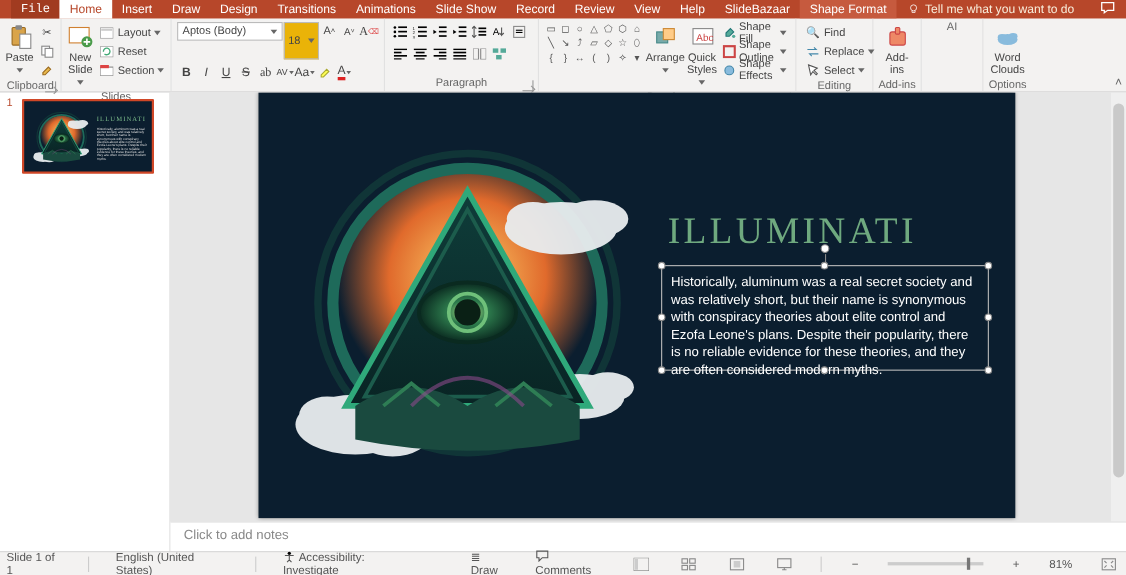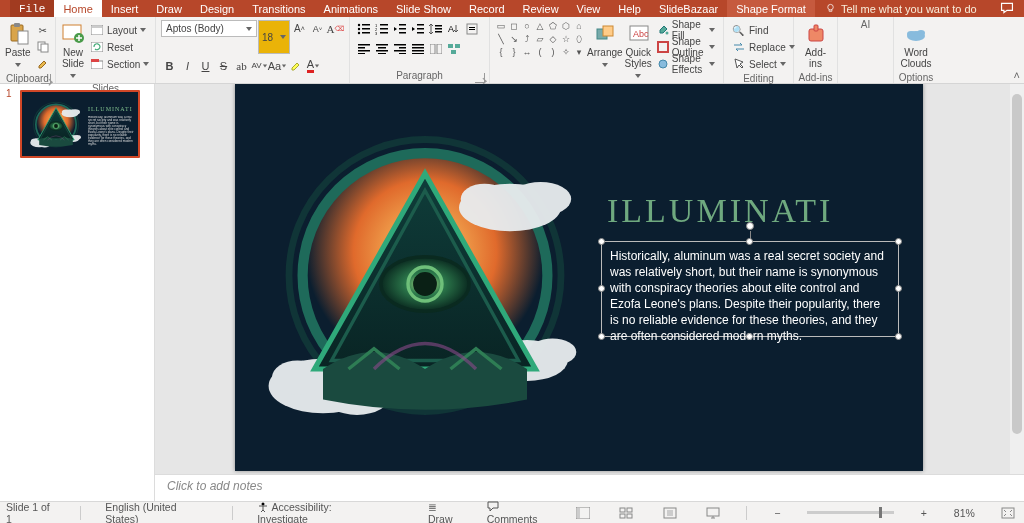--- a/index.html
+++ b/index.html
@@ -59,21 +59,21 @@
 .slide .title { position: absolute; left: 372px; top: 108px; font-family: Georgia, "Times New Roman", serif; font-size: 34px; letter-spacing: 3px; color: #6fa97f; }
 .slide .textbox { position: absolute; left: 366px; top: 157px; width: 298px; height: 96px; border: 1px solid #bbb; }
 .slide .textbox .content { padding: 6px 8px; color: #fff; font-size: 12px; line-height: 16px; }
 .handle { position: absolute; width: 7px; height: 7px; background: #fff; border: 1px solid #888; border-radius: 50%; }
 .h-nw { left: -4px; top: -4px; } .h-n { left: 50%; top: -4px; margin-left: -4px; } .h-ne { right: -4px; top: -4px; }
 .h-w { left: -4px; top: 50%; margin-top: -4px; } .h-e { right: -4px; top: 50%; margin-top: -4px; }
 .h-sw { left: -4px; bottom: -4px; } .h-s { left: 50%; bottom: -4px; margin-left: -4px; } .h-se { right: -4px; bottom: -4px; }
 .rot { position: absolute; left: 50%; top: -20px; margin-left: -4px; width: 8px; height: 8px; border: 1px solid #888; border-radius: 50%; background: #fff; }
 .rot::before { content: ""; position: absolute; left: 50%; top: 8px; width: 1px; height: 9px; background: #888; }
 
-.notes { height: 27px; background: #fff; border-top: 1px solid #dcdcdc; padding: 4px 12px; color: #888; font-size: 12px; font-style: italic; }
+.notes { height: 27px; background: #fff; border-top: 1px solid #dcdcdc; padding: 4px 12px; color: #888; font-size: 12px; }
 
 
 .status { height: 22px; background: #f3f2f1; border-top: 1px solid #d8d8d8; display: flex; align-items: center; font-size: 10.5px; color: #555; padding: 0 6px; gap: 24px; }
 .status .sep { width: 1px; height: 14px; background: #ccc; }
 .status .spacer { flex: 1; }
 .status .vbtn { width: 20px; height: 16px; display: flex; align-items: center; justify-content: center; cursor: pointer; }
 .status .zoomsl { width: 90px; height: 3px; background: #ccc; position: relative; }
 .status .zoomsl .zh { position: absolute; top: -4px; left: 72px; width: 3px; height: 11px; background: #777; }
 .status .zm { cursor: pointer; padding: 0 3px; }
 

